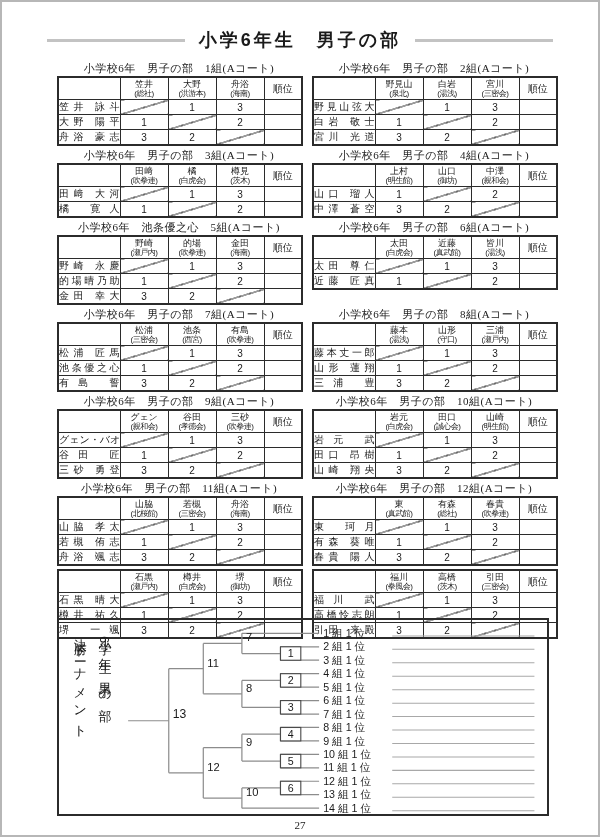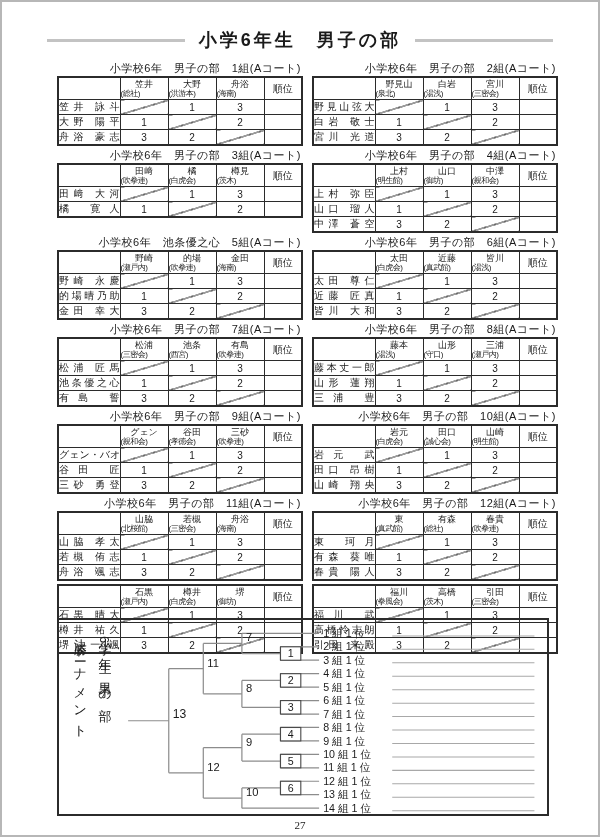--- a/index.html
+++ b/index.html
@@ -12,26 +12,26 @@
   
   .title-row{position:absolute;top:28px;left:0;right:0;display:flex;align-items:center;justify-content:center;gap:14px;}
   .title-line{width:138px;height:3px;background:#c3c3c3;}
   .page-title{font-size:18px;font-weight:bold;letter-spacing:3px;white-space:nowrap;}
   
   .tables-grid{
     position:absolute;top:62px;left:57px;width:499px;
     display:grid;grid-template-columns:244px 244px;column-gap:11px;row-gap:3px;
   }
   .group-table-wrap{width:244px;}
-  .group-caption{text-align:right;font-size:11px;line-height:13px;margin-bottom:1px;letter-spacing:0.5px;white-space:nowrap;}
+  .group-caption{text-align:center;font-size:11px;line-height:13px;margin-bottom:1px;letter-spacing:0.5px;white-space:nowrap;font-family:Liberation Serif, serif;}
   table.rr{border-collapse:collapse;width:244px;table-layout:fixed;border:2px solid #2b2b2b;}
   table.rr th,table.rr td{border:1px solid #2b2b2b;padding:0;overflow:hidden;}
   table.rr thead th{height:21px;font-weight:normal;vertical-align:middle;}
   .hdr-name{font-size:9px;line-height:10px;text-align:center;}
-  .hdr-club{font-size:8px;line-height:9px;text-align:left;letter-spacing:-0.5px;}
+  .hdr-club{font-size:8px;line-height:9px;text-align:center;letter-spacing:-0.5px;}
   .rank-hdr{font-size:10px;text-align:center;}
   table.rr tbody td{height:13px;font-size:10px;text-align:center;vertical-align:middle;}
   td.name-cell{text-align:justify;text-align-last:justify;padding:0 3px;white-space:nowrap;margin-left:19px;}
   td.diag{
     background:linear-gradient(to bottom right,transparent 48%,#3a3a3a 48%,#3a3a3a 52%,transparent 52%);
   }
   
   .bracket-box{
     position:absolute;left:57px;top:618px;width:488px;height:194px;
     border:2px solid #2b2b2b;display:flex;
@@ -235,27 +235,20 @@
             </th>
             <th>
               <div class="hdr-name">中澤</div>
               <div class="hdr-club">(親和会)</div>
             </th>
             <th class="rank-hdr">順位</th>
           </tr>
         </thead>
         <tbody>
           <tr>
-            <td class="name-cell">上村 弥臣</td>
-            <td class="diag"></td>
-            <td>1</td>
-            <td>3</td>
-            <td></td>
-          </tr>
-          <tr>
             <td class="name-cell">山口 瑠人</td>
             <td>1</td>
             <td class="diag"></td>
             <td>2</td>
             <td></td>
           </tr>
           <tr>
             <td class="name-cell">中澤 蒼空</td>
             <td>3</td>
             <td>2</td>
@@ -352,27 +345,20 @@
             <td class="diag"></td>
             <td>1</td>
             <td>3</td>
             <td></td>
           </tr>
           <tr>
             <td class="name-cell">近藤 匠真</td>
             <td>1</td>
             <td class="diag"></td>
             <td>2</td>
-            <td></td>
-          </tr>
-          <tr>
-            <td class="name-cell">皆川 大和</td>
-            <td>3</td>
-            <td>2</td>
-            <td class="diag"></td>
             <td></td>
           </tr>
         </tbody>
       </table>
     </div>
     <div class="group-table-wrap">
       <div class="group-caption">小学校6年　男子の部　7組(Aコート)</div>
       <table class="rr">
         <colgroup>
           <col style="width: 62px;">

